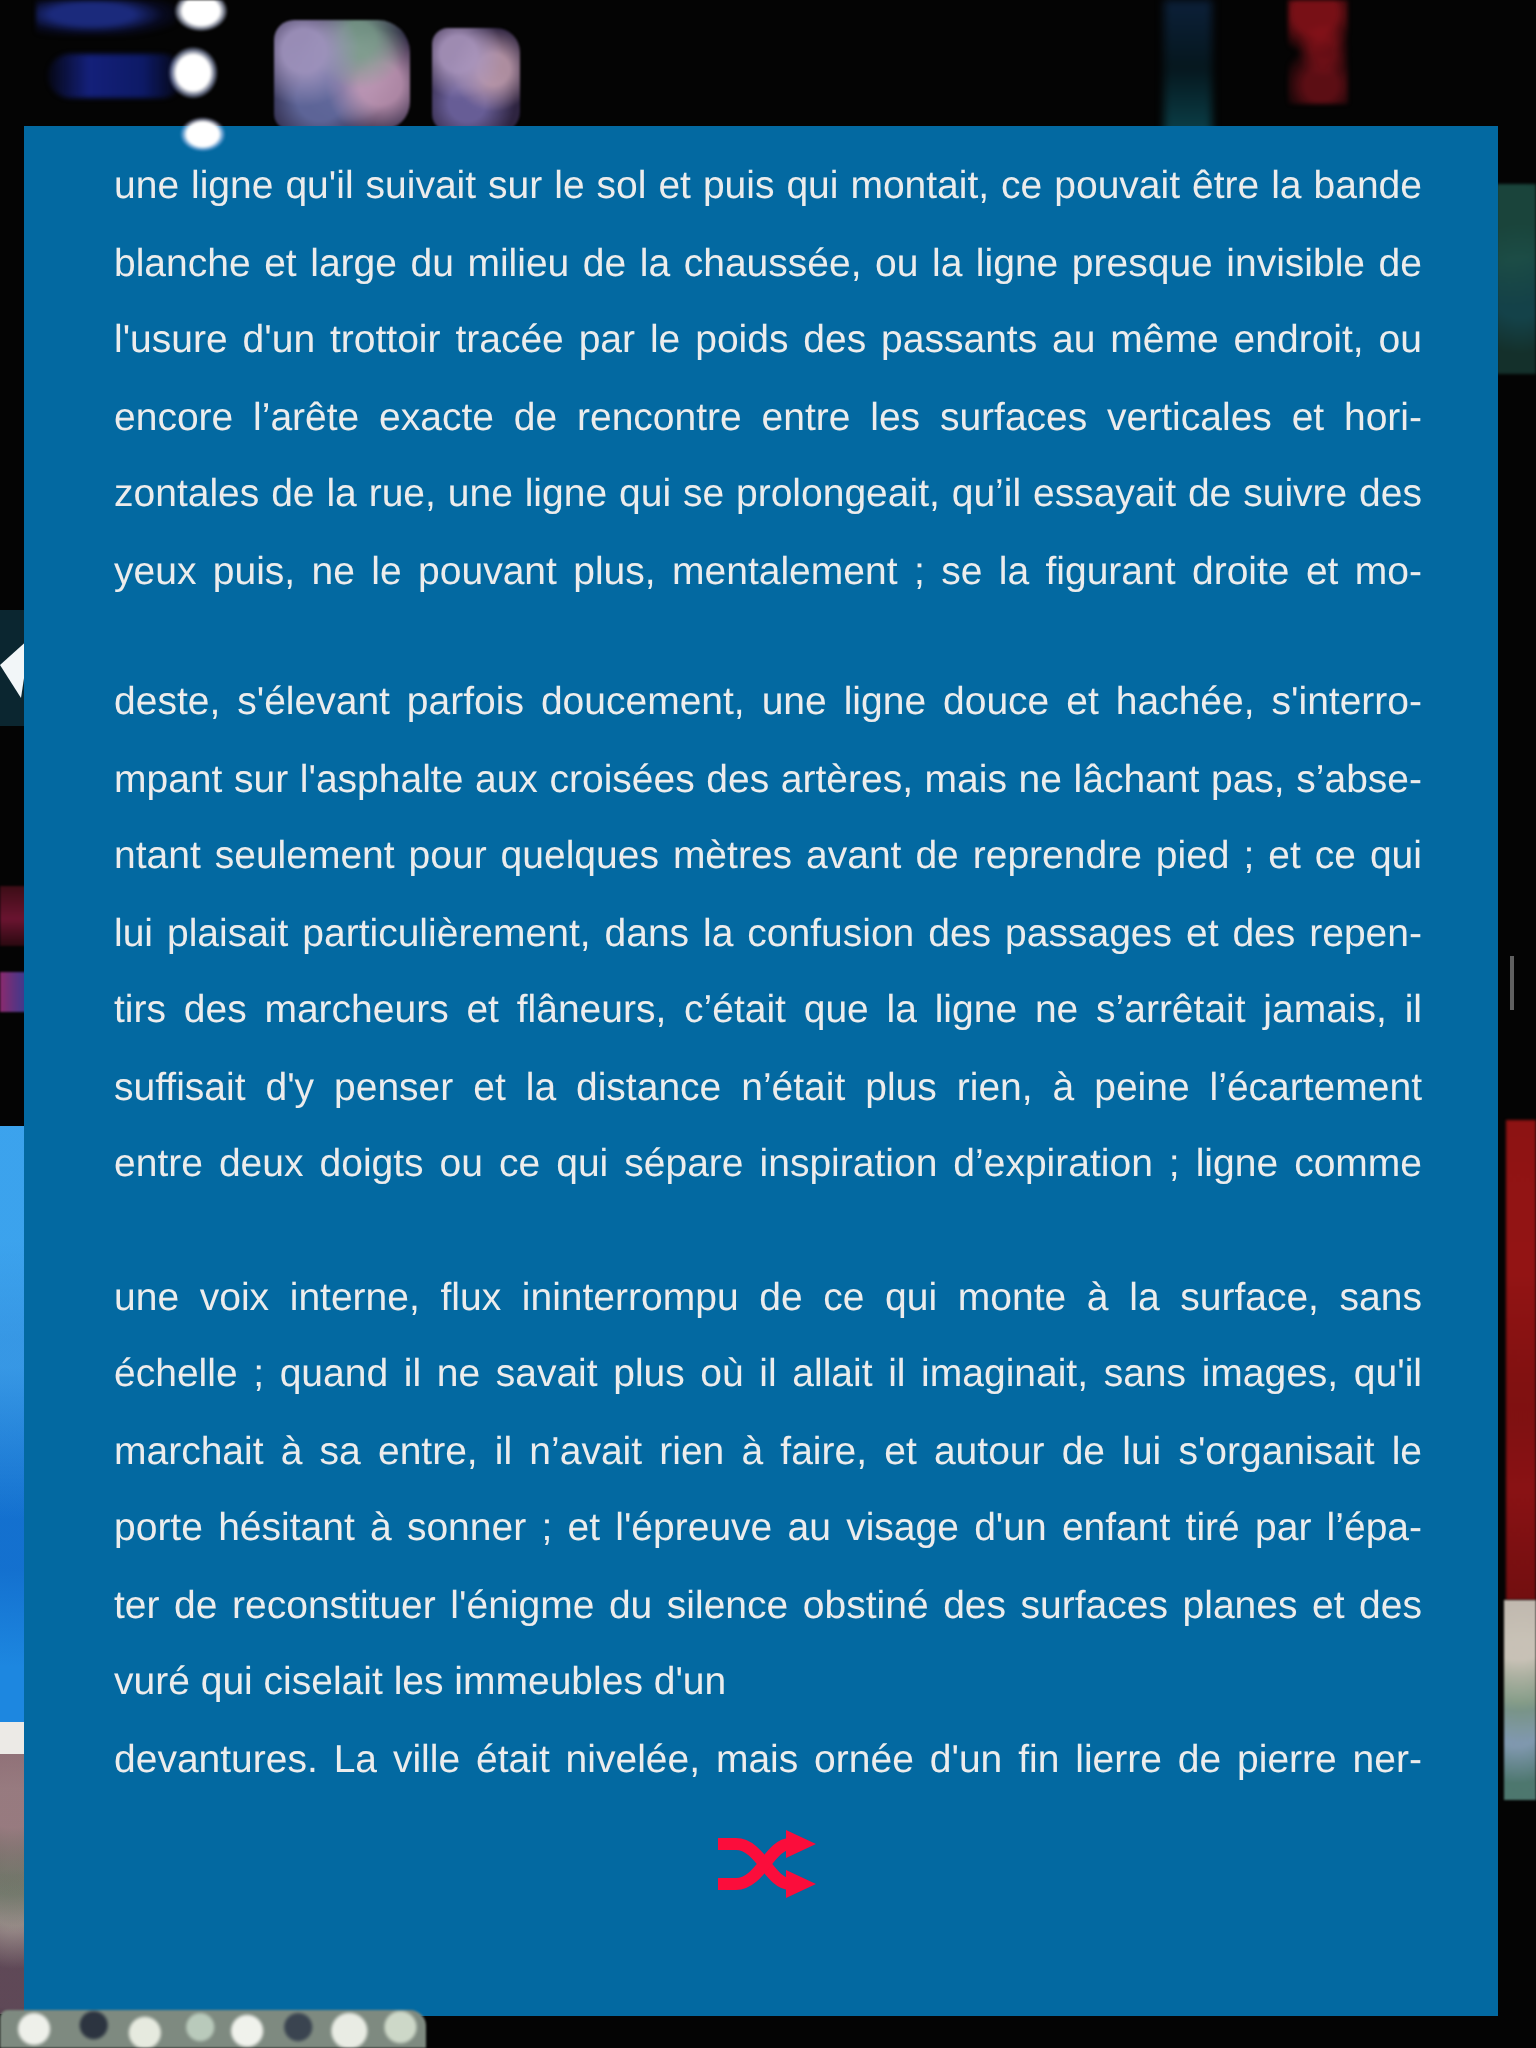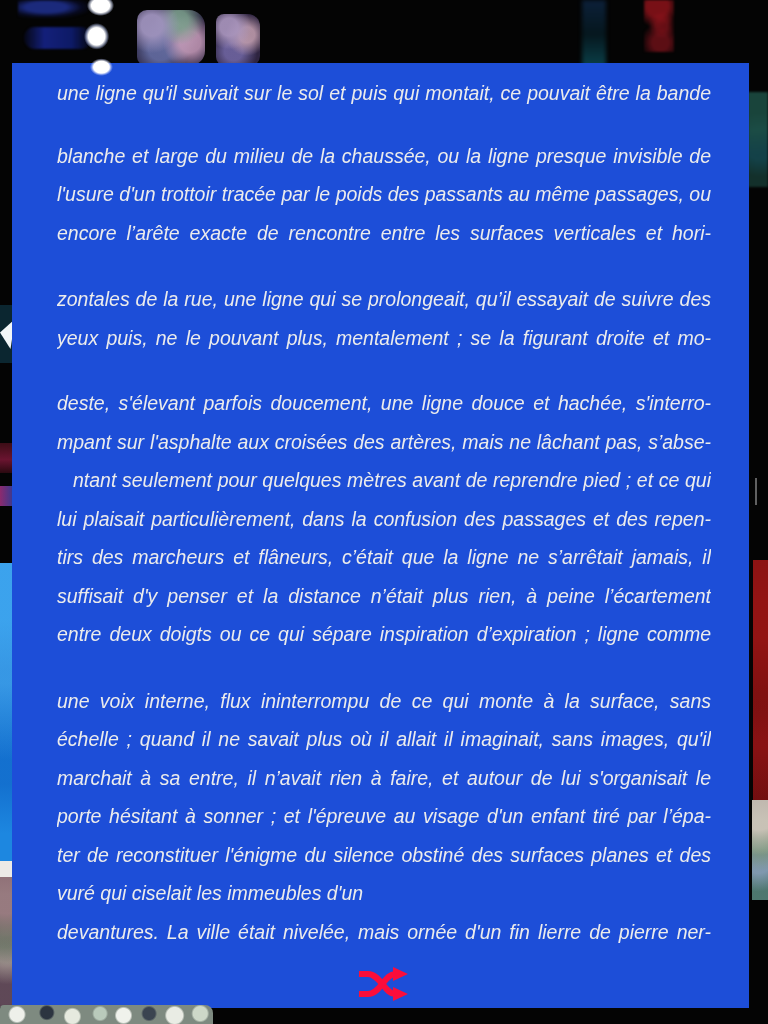--- a/index.html
+++ b/index.html
@@ -99,22 +99,22 @@
       radial-gradient(circle at 34% 60%,#e6eadf 0 7px,transparent 9px),
       radial-gradient(circle at 47% 45%,#b9cabb 0 6px,transparent 8px),
       radial-gradient(circle at 58% 55%,#f0f2ec 0 7px,transparent 9px),
       radial-gradient(circle at 70% 45%,#3a4450 0 6px,transparent 8px),
       radial-gradient(circle at 82% 55%,#e9ece4 0 8px,transparent 10px),
       radial-gradient(circle at 94% 45%,#cdd8c8 0 7px,transparent 9px),
       #7e8a80;
     filter:blur(.4px);}
   
   .panel{position:absolute;left:12px;top:63px;width:737px;height:945px;
-    background:#1d4ed8;z-index:1;box-sizing:border-box;
-    padding:11px 38px 0 45px;font-style:italic;}
+    background:#0369a1;z-index:1;box-sizing:border-box;
+    padding:11px 38px 0 45px;}
   .line{
     color:#ececec;font-size:19.5px;line-height:38.5px;height:38.5px;
     white-space:nowrap;overflow:hidden;
     text-align:justify;text-align-last:justify;
     font-weight:400;letter-spacing:0;
   }
   .line-last{text-align-last:left;}
   .icon-row{display:flex;justify-content:center;margin-top:14px;}
   .shuffle-btn{background:none;border:none;padding:0;cursor:pointer;line-height:0;}
 </style>
@@ -137,28 +137,28 @@
   </div>
 <div class="frag frag-left-maroon"></div>
 <div class="frag frag-left-magenta"></div>
 <div class="frag frag-left-blue"></div>
 <div class="frag frag-left-white"></div>
 <div class="frag frag-left-mottle"></div>
 <div class="frag above frag-bottom-strip"></div>
 
 <div class="panel">
   <div class="line" style="white-space: normal;">une ligne qu'il suivait sur le sol et puis qui montait, ce pouvait être la bande</div>
-  <div class="line" style="white-space: normal; margin-top: 24px;">blanche et large du milieu de la chaussée, ou la ligne presque invisible de</div>
-  <div class="line" style="white-space: normal;">l'usure d'un trottoir tracée par le poids des passants au même passages, ou</div>
+  <div class="line" style="white-space: normal;">blanche et large du milieu de la chaussée, ou la ligne presque invisible de</div>
+  <div class="line" style="white-space: normal;">l'usure d'un trottoir tracée par le poids des passants au même endroit, ou</div>
   <div class="line" style="white-space: normal;">encore l’arête exacte de rencontre entre les surfaces verticales et hori-</div>
-  <div class="line" style="white-space: normal; margin-top: 28px;">zontales de la rue, une ligne qui se prolongeait, qu’il essayait de suivre des</div>
+  <div class="line" style="white-space: normal;">zontales de la rue, une ligne qui se prolongeait, qu’il essayait de suivre des</div>
   <div class="line" style="white-space: normal;">yeux puis, ne le pouvant plus, mentalement ; se la figurant droite et mo-</div>
   <div class="line" style="white-space: normal; margin-top: 27px;">deste, s'élevant parfois doucement, une ligne douce et hachée, s'interro-</div>
   <div class="line" style="white-space: normal;">mpant sur l'asphalte aux croisées des artères, mais ne lâchant pas, s’abse-</div>
-  <div class="line" style="white-space: normal; margin-left: 16px;">ntant seulement pour quelques mètres avant de reprendre pied ; et ce qui</div>
+  <div class="line" style="white-space: normal;">ntant seulement pour quelques mètres avant de reprendre pied ; et ce qui</div>
   <div class="line" style="white-space: normal;">lui plaisait particulièrement, dans la confusion des passages et des repen-</div>
   <div class="line" style="white-space: normal;">tirs des marcheurs et flâneurs, c’était que la ligne ne s’arrêtait jamais, il</div>
   <div class="line" style="white-space: normal;">suffisait d'y penser et la distance n’était plus rien, à peine l’écartement</div>
   <div class="line" style="white-space: normal;">entre deux doigts ou ce qui sépare inspiration d’expiration ; ligne comme</div>
   <div class="line" style="white-space: normal; margin-top: 28px;">une voix interne, flux ininterrompu de ce qui monte à la surface, sans</div>
   <div class="line" style="white-space: normal;">échelle ; quand il ne savait plus où il allait il imaginait, sans images, qu'il</div>
   <div class="line" style="white-space: normal;">marchait à sa entre, il n’avait rien à faire, et autour de lui s'organisait le</div>
   <div class="line" style="white-space: normal;">porte hésitant à sonner ; et l'épreuve au visage d'un enfant tiré par l’épa-</div>
   <div class="line" style="white-space: normal;">ter de reconstituer l'énigme du silence obstiné des surfaces planes et des</div>
   <div class="line line-last" style="white-space: normal;">vuré qui ciselait les immeubles d'un</div>

